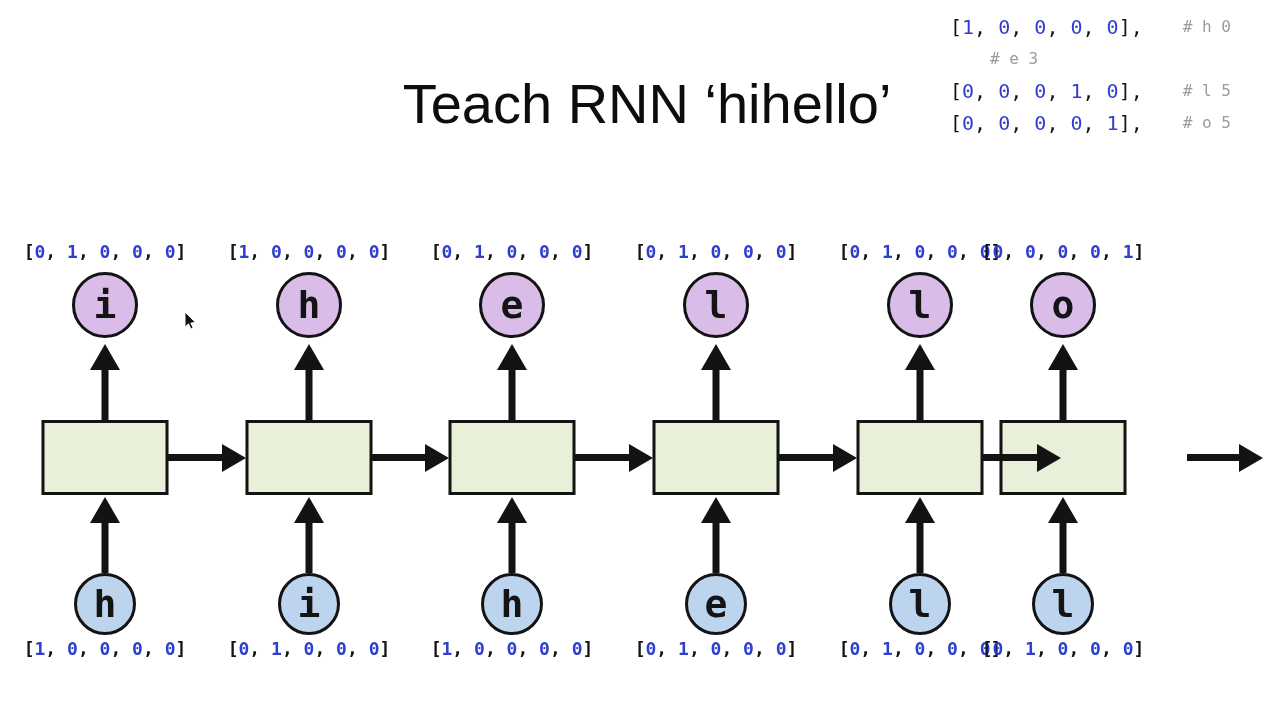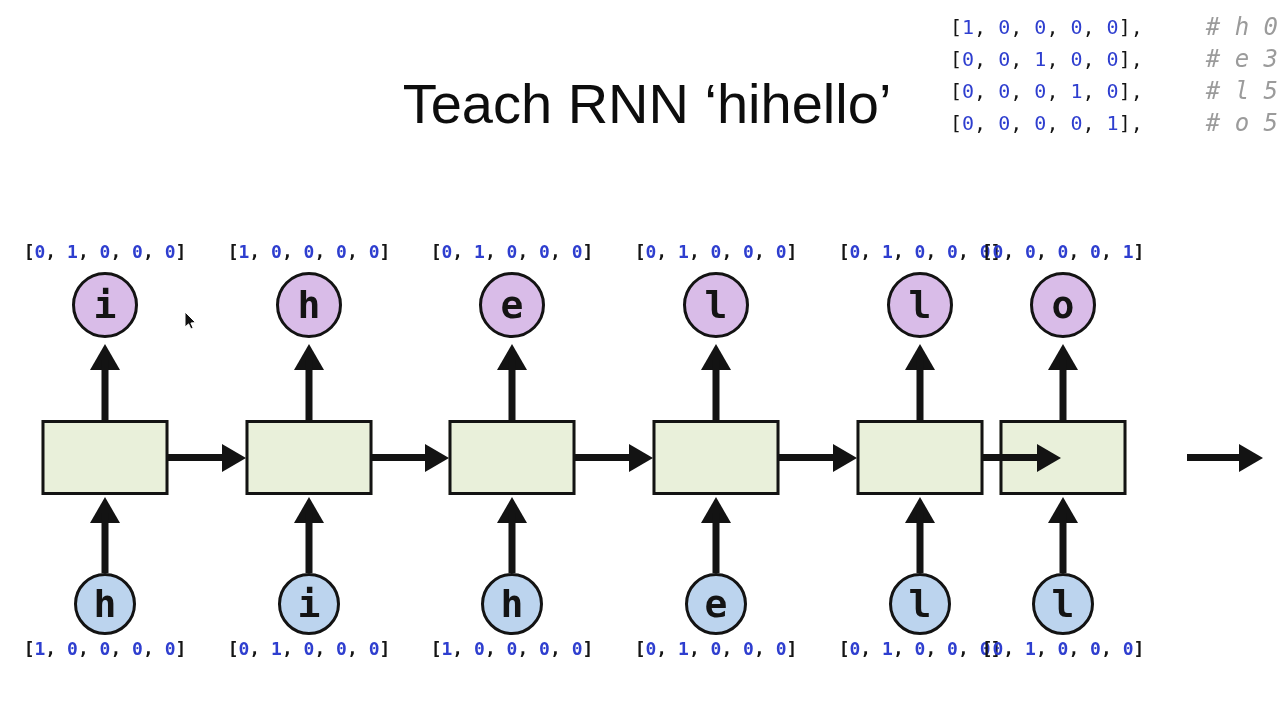--- a/index.html
+++ b/index.html
@@ -19,21 +19,21 @@
   
   .slide-title{
     position:absolute;top:74px;left:7px;right:-7px;text-align:center;
     font-family:"Liberation Sans",sans-serif;font-size:56px;font-weight:400;
     color:#0d0d0d;letter-spacing:0px;line-height:60px;
   }
   
   .legend{position:absolute;left:950px;top:11px;}
   .legend-row{display:flex;height:32px;line-height:32px;align-items:center;}
   .legend .vec{font-size:20px;font-weight:normal;color:var(--ink);white-space:pre;}
-  .legend .comment{margin-left:63px;font-size:24px;font-style:italic;color:var(--comment);white-space:pre;}
+  .legend .comment{margin-left:40px;font-size:16px;color:var(--comment);white-space:pre;}
   .vec .d{color:var(--digit);}
   
   .diagram{position:absolute;left:0;top:0;width:1204px;height:708px;}
   .col{position:absolute;top:0;width:204px;height:708px;}
   .vec-line{position:absolute;width:100%;text-align:center;font-size:18px;font-weight:bold;line-height:24px;white-space:pre;color:var(--ink);}
   .vec-top{top:240px;}
   .vec-bottom{top:637px;}
   .circle{
     position:absolute;left:50%;transform:translateX(-50%);
     border:3px solid var(--stroke);border-radius:50%;box-sizing:border-box;
@@ -65,21 +65,20 @@
 <body>
 
 <div class="slide-title">Teach RNN ‘hihello’</div>
 
 <div class="legend">
   <div class="legend-row">
     <span class="vec">[<span class="d">1</span>, <span class="d">0</span>, <span class="d">0</span>, <span class="d">0</span>, <span class="d">0</span>],</span>
     <span class="comment"># h 0</span>
   </div>
   <div class="legend-row">
-    <span class="vec">[<span class="d">0</span>, <span class="d">0</span>, <span class="d">1</span>, <span class="d">0</span>, <span class="d">0</span>],</span>
     <span class="comment"># e 3</span>
   </div>
   <div class="legend-row">
     <span class="vec">[<span class="d">0</span>, <span class="d">0</span>, <span class="d">0</span>, <span class="d">1</span>, <span class="d">0</span>],</span>
     <span class="comment"># l 5</span>
   </div>
   <div class="legend-row">
     <span class="vec">[<span class="d">0</span>, <span class="d">0</span>, <span class="d">0</span>, <span class="d">0</span>, <span class="d">1</span>],</span>
     <span class="comment"># o 5</span>
   </div>

